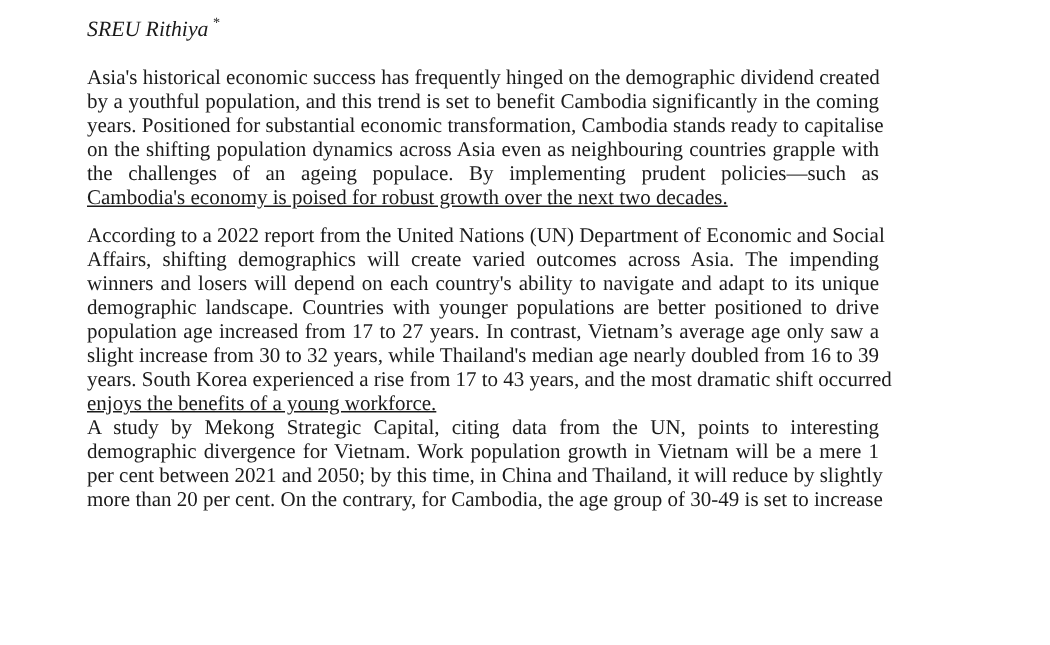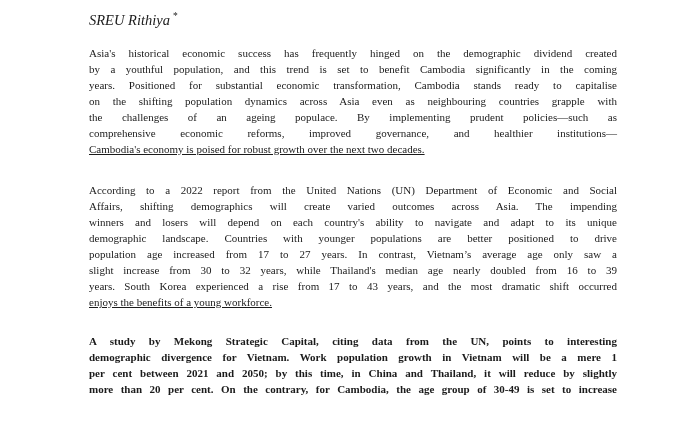--- a/index.html
+++ b/index.html
@@ -8,43 +8,43 @@
     background: #ffffff;
   }
   body {
     width: 700px;
     height: 430px;
     overflow: hidden;
     font-family: "Liberation Serif", "DejaVu Serif", serif;
     color: #1b1b1b;
   }
   .page {
-    padding-left: 89px;
+    padding-left: 58px;
     width: 528px;
   }
   .author-line {
     margin-top: 7px;
     font-style: italic;
     font-size: 14.5px;
     line-height: 18px;
     white-space: nowrap;
   }
   .author-note {
     font-style: normal;
     font-size: 9.5px;
     vertical-align: super;
     margin-left: 3px;
   }
   .article {
-    font-size: 11px;
+    font-size: 14px;
   }
   .paragraph { padding: 0; }
   .paragraph:nth-child(1) { margin-top: 16px; }
-  .paragraph:nth-child(2) { margin-top: 25px; }
-  .paragraph:nth-child(3) { margin-top: 23px; font-weight: bold; }
+  .paragraph:nth-child(2) { margin-top: 9px; }
+  .paragraph:nth-child(3) { margin-top: 0; }
   .line {
     height: 16px;
     line-height: 16px;
     white-space: nowrap;
     text-align: justify;
     text-align-last: justify;
   }
   .line.last {
     text-align-last: left;
     text-decoration: underline;
@@ -57,21 +57,20 @@
   <div class="author-line">
     <span>SREU Rithiya</span><sup class="author-note">*</sup>
   </div>
   <div id="article" class="article">
       <div class="paragraph">
         <div class="line">Asia's historical economic success has frequently hinged on the demographic dividend created</div>
         <div class="line">by a youthful population, and this trend is set to benefit Cambodia significantly in the coming</div>
         <div class="line">years. Positioned for substantial economic transformation, Cambodia stands ready to capitalise</div>
         <div class="line">on the shifting population dynamics across Asia even as neighbouring countries grapple with</div>
         <div class="line">the challenges of an ageing populace. By implementing prudent policies—such as</div>
-        <div class="line">comprehensive economic reforms, improved governance, and healthier institutions—</div>
         <div class="line last">Cambodia's economy is poised for robust growth over the next two decades.</div>
       </div>
       <div class="paragraph">
         <div class="line">According to a 2022 report from the United Nations (UN) Department of Economic and Social</div>
         <div class="line">Affairs, shifting demographics will create varied outcomes across Asia. The impending</div>
         <div class="line">winners and losers will depend on each country's ability to navigate and adapt to its unique</div>
         <div class="line">demographic landscape. Countries with younger populations are better positioned to drive</div>
         <div class="line">population age increased from 17 to 27 years. In contrast, Vietnam’s average age only saw a</div>
         <div class="line">slight increase from 30 to 32 years, while Thailand's median age nearly doubled from 16 to 39</div>
         <div class="line">years. South Korea experienced a rise from 17 to 43 years, and the most dramatic shift occurred</div>

